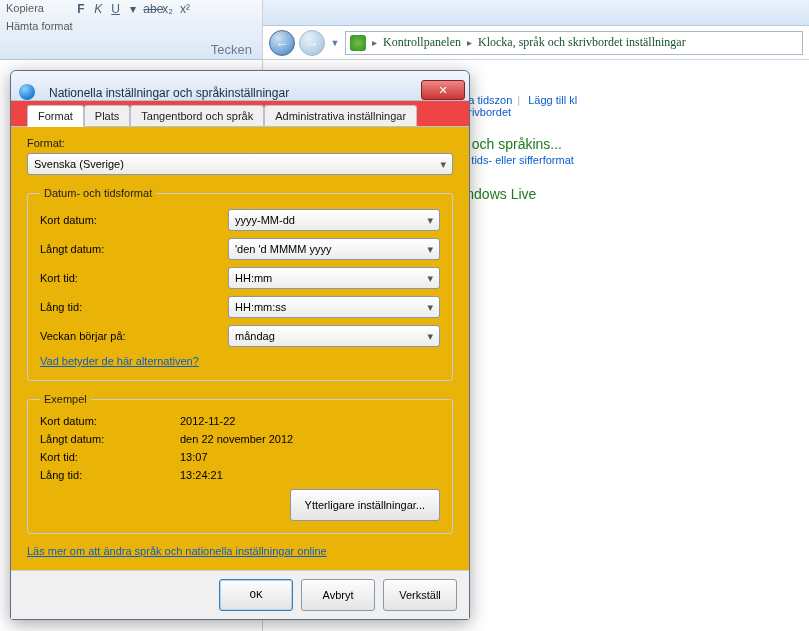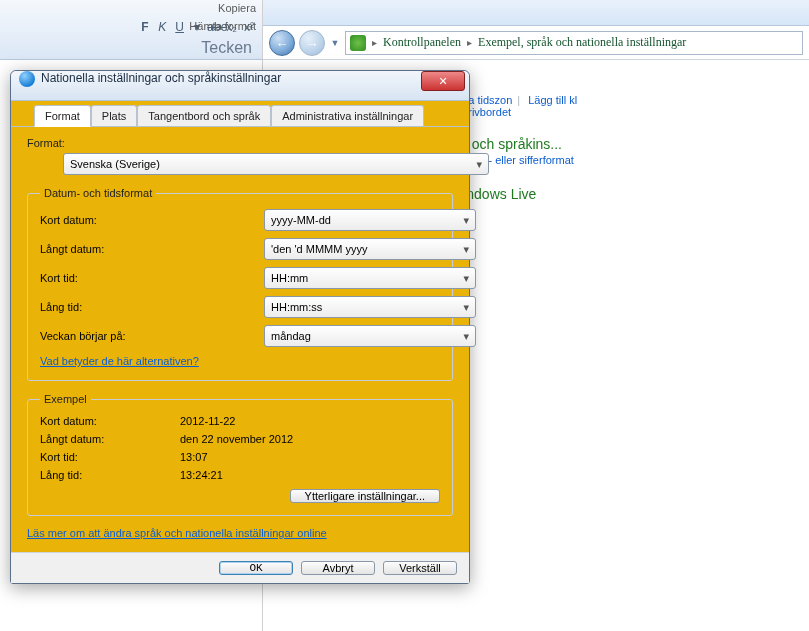--- a/index.html
+++ b/index.html
@@ -1,22 +1,22 @@
 <!DOCTYPE html>
 <html><head>
 <meta charset="utf-8">
 <style>
 * { box-sizing: border-box; margin: 0; padding: 0; font-family: "Segoe UI", Tahoma, sans-serif; }
 body { width: 809px; height: 631px; background: #fff; position: relative; overflow: hidden; font-size: 12px; }
 
 
 .ribbon { position:absolute; left:0; top:0; width:262px; height:60px; background:linear-gradient(#f5f8fc,#dbe7f6); border-bottom:1px solid #b7c8dd; padding:2px 6px; color:#4a6078;}
-.ribbon .row { display:flex; gap:6px; align-items:flex-end; height:18px;flex-direction:column;}
+.ribbon .row { display:flex; align-items:flex-start; height:18px;}
 .ribbon .small { font-size:11px; color:#5a5a5a;}
-.ribbon .section-label { position:absolute; bottom:2px; right:10px; font-size:16px; color:#6a7a90;}
+.ribbon .section-label { position:absolute; bottom:2px; right:10px; font-size:13px; color:#6a7a90;}
 .ribbon .btns span { display:inline-block; width:14px; text-align:center; font-size:12px; }
 
 
 .explorer { position:absolute; left:262px; top:0; right:0; height:631px; background:#fff; border-left:1px solid #d0d0d0; }
 .explorer-top { height:26px; background:linear-gradient(#e9f1fb,#d6e6f8); border-bottom:1px solid #b7c8dd; }
 .addr { height:34px; display:flex; align-items:center; gap:4px; padding:2px 6px; border-bottom:1px solid #cfd6df;}
 .nav-circle { width:26px; height:26px; border-radius:50%; background:radial-gradient(circle at 35% 30%, #cfe1f5, #7aa9d8 60%, #3f6fa3); border:1px solid #476f9a; display:flex; align-items:center; justify-content:center; color:#fff; font-size:13px;}
 .nav-circle.fwd { opacity:.5;}
 .nav-dd { width:12px; height:26px; display:flex; align-items:center; justify-content:center; color:#5b7aa0; font-size:9px;}
 .addr-bar { flex:1; height:24px; border:1px solid #a9b9cc; background:#fff; display:flex; align-items:center; gap:4px; padding:0 4px;}
@@ -29,41 +29,41 @@
 .cp-item .ico.globe { background:radial-gradient(circle at 35% 30%, #8fd0ff, #1a7fd6 70%); border-radius:50%; border:1px solid #1566a8;}
 .cp-item .ico.clock { background:#eef4fa; border:1px solid #8aa5c4; border-radius:4px;}
 .cp-item .ico.clock:after { content:""; position:absolute; right:-6px; bottom:-6px; width:18px; height:18px; border-radius:50%; background:#fff; border:1px solid #8aa5c4;}
 .cp-item h3 { color:#1f7a1f; font-weight:normal; font-size:14px; margin-bottom:2px;}
 .links { color:#0b5dcf; font-size:11px;}
 .links a { color:#0b5dcf; text-decoration:none; cursor:pointer;}
 .links .pipe { color:#b0b8c2; padding:0 5px;}
 
 
 .dialog { position:absolute; left:10px; top:70px; width:460px; background:#fff; border:1px solid #5a6f8a; border-radius:6px 6px 3px 3px; box-shadow:0 4px 18px rgba(0,0,0,.35);}
-.titlebar { height:30px; background:linear-gradient(#f2f6fb,#d7e4f3); border-bottom:1px solid #b3c3d7; border-radius:6px 6px 0 0; display:flex; align-items:flex-start; padding:0 4px 0 8px; gap:6px;}
+.titlebar { height:30px; background:linear-gradient(#f2f6fb,#d7e4f3); border-bottom:1px solid #b3c3d7; border-radius:6px 6px 0 0; display:flex; align-items:flex-end; padding:0 4px 0 8px; gap:14px;}
 .titlebar .ico { width:16px; height:16px; background:radial-gradient(circle at 35% 30%, #8fd0ff, #1a7fd6 70%); border-radius:50%;}
 .titlebar .title { flex:1; color:#1a2b40; font-size:12px;}
 .titlebar .close { width:44px; height:20px; background:linear-gradient(#e88,#c33); border:1px solid #832020; border-radius:3px; color:#fff; display:flex; align-items:center; justify-content:center; font-size:11px;}
-.tabs { display:flex; gap:0; padding:4px 6px 0 23px; border-bottom:1px solid #b9c3d0; background:#eab308;}
+.tabs { display:flex; gap:0; padding:4px 6px 0 16px; border-bottom:1px solid #b9c3d0; background:#ef4444;}
 .tab { padding:4px 10px; border:1px solid #b9c3d0; border-bottom:none; background:#f0f0f0; border-radius:3px 3px 0 0; font-size:11px; color:#222; position:relative;}
 .tab.active { background:#fff; z-index:2; border-bottom:1px solid #fff; margin-bottom:-1px;}
 .dialog-body { padding:10px 16px 12px 16px; background:#eab308;}
 .lbl { font-size:11px; color:#222; margin-bottom:4px;}
-.select { width:100%; height:22px; border:1px solid #8a97a8; background:linear-gradient(#fff,#ececec); border-radius:3px; display:flex; align-items:center; padding:0 6px; font-size:11px; position:relative;margin-left:36px;}
+.select { width:100%; height:22px; border:1px solid #8a97a8; background:linear-gradient(#fff,#ececec); border-radius:3px; display:flex; align-items:center; padding:0 6px; font-size:11px; position:relative;}
 .select:after { content:"▾"; position:absolute; right:6px; color:#555;}
 fieldset { border:1px solid #c6cdd7; border-radius:3px; margin-top:12px; padding:10px 12px 12px 12px;}
 legend { font-size:11px; padding:0 4px; color:#222;}
 .form-row { display:flex; align-items:center; margin-bottom:7px;}
 .form-row .flabel { width:140px; font-size:11px;}
 .form-row .sel { flex:1;padding-left:48px;}
 .link { color:#0b5dcf; font-size:11px; text-decoration:underline; cursor:pointer;}
 .ex-row { display:flex; margin-bottom:6px;}
 .ex-row .elabel { width:140px; font-size:11px;}
 .ex-row .eval { font-size:11px;}
-.btn { height:14px; padding:0 14px; border:1px solid #8a97a8; background:linear-gradient(#fdfdfd,#e4e4e4); border-radius:3px; font-size:11px; display:inline-flex; align-items:center; justify-content:center; cursor:pointer;}
+.btn { height:32px; padding:0 14px; border:1px solid #8a97a8; background:linear-gradient(#fdfdfd,#e4e4e4); border-radius:3px; font-size:11px; display:inline-flex; align-items:center; justify-content:center; cursor:pointer;}
 .btn.primary { border:1px solid #3c7fb1; box-shadow:inset 0 0 0 1px #a9d3f0;font-family:Liberation Mono, monospace;}
 .btn-row-right { display:flex; justify-content:flex-end; margin-top:8px;}
 .dlg-footer { display:flex; justify-content:flex-end; gap:8px; padding:8px 12px; border-top:1px solid #d0d5dc; background:#f0f0f0;}
 .learn { margin-top:10px;}
 </style>
 </head>
 <body>
 
 <div class="ribbon">
   <div class="row">
@@ -83,21 +83,21 @@
   <div class="explorer-top"></div>
   <div class="addr">
     <div class="nav-circle">←</div>
     <div class="nav-circle fwd">→</div>
     <div class="nav-dd">▼</div>
     <div class="addr-bar">
       <span class="cp-icon"></span>
       <span class="sep">▸</span>
       <span class="bc">Kontrollpanelen</span>
       <span class="sep">▸</span>
-      <span class="bc">Exempel, språk och nationella inställningar</span>
+      <span class="bc">Klocka, språk och skrivbordet inställningar</span>
     </div>
   </div>
   <div class="exp-body">
     <div class="cp-item">
       <div class="ico clock"></div>
       <div>
         <h3>Datum och tid</h3>
         <div class="links">
           <a>Ställ in tid och datum</a><span class="pipe">|</span>
           <a>Ändra tidszon</a><span class="pipe">|</span>

